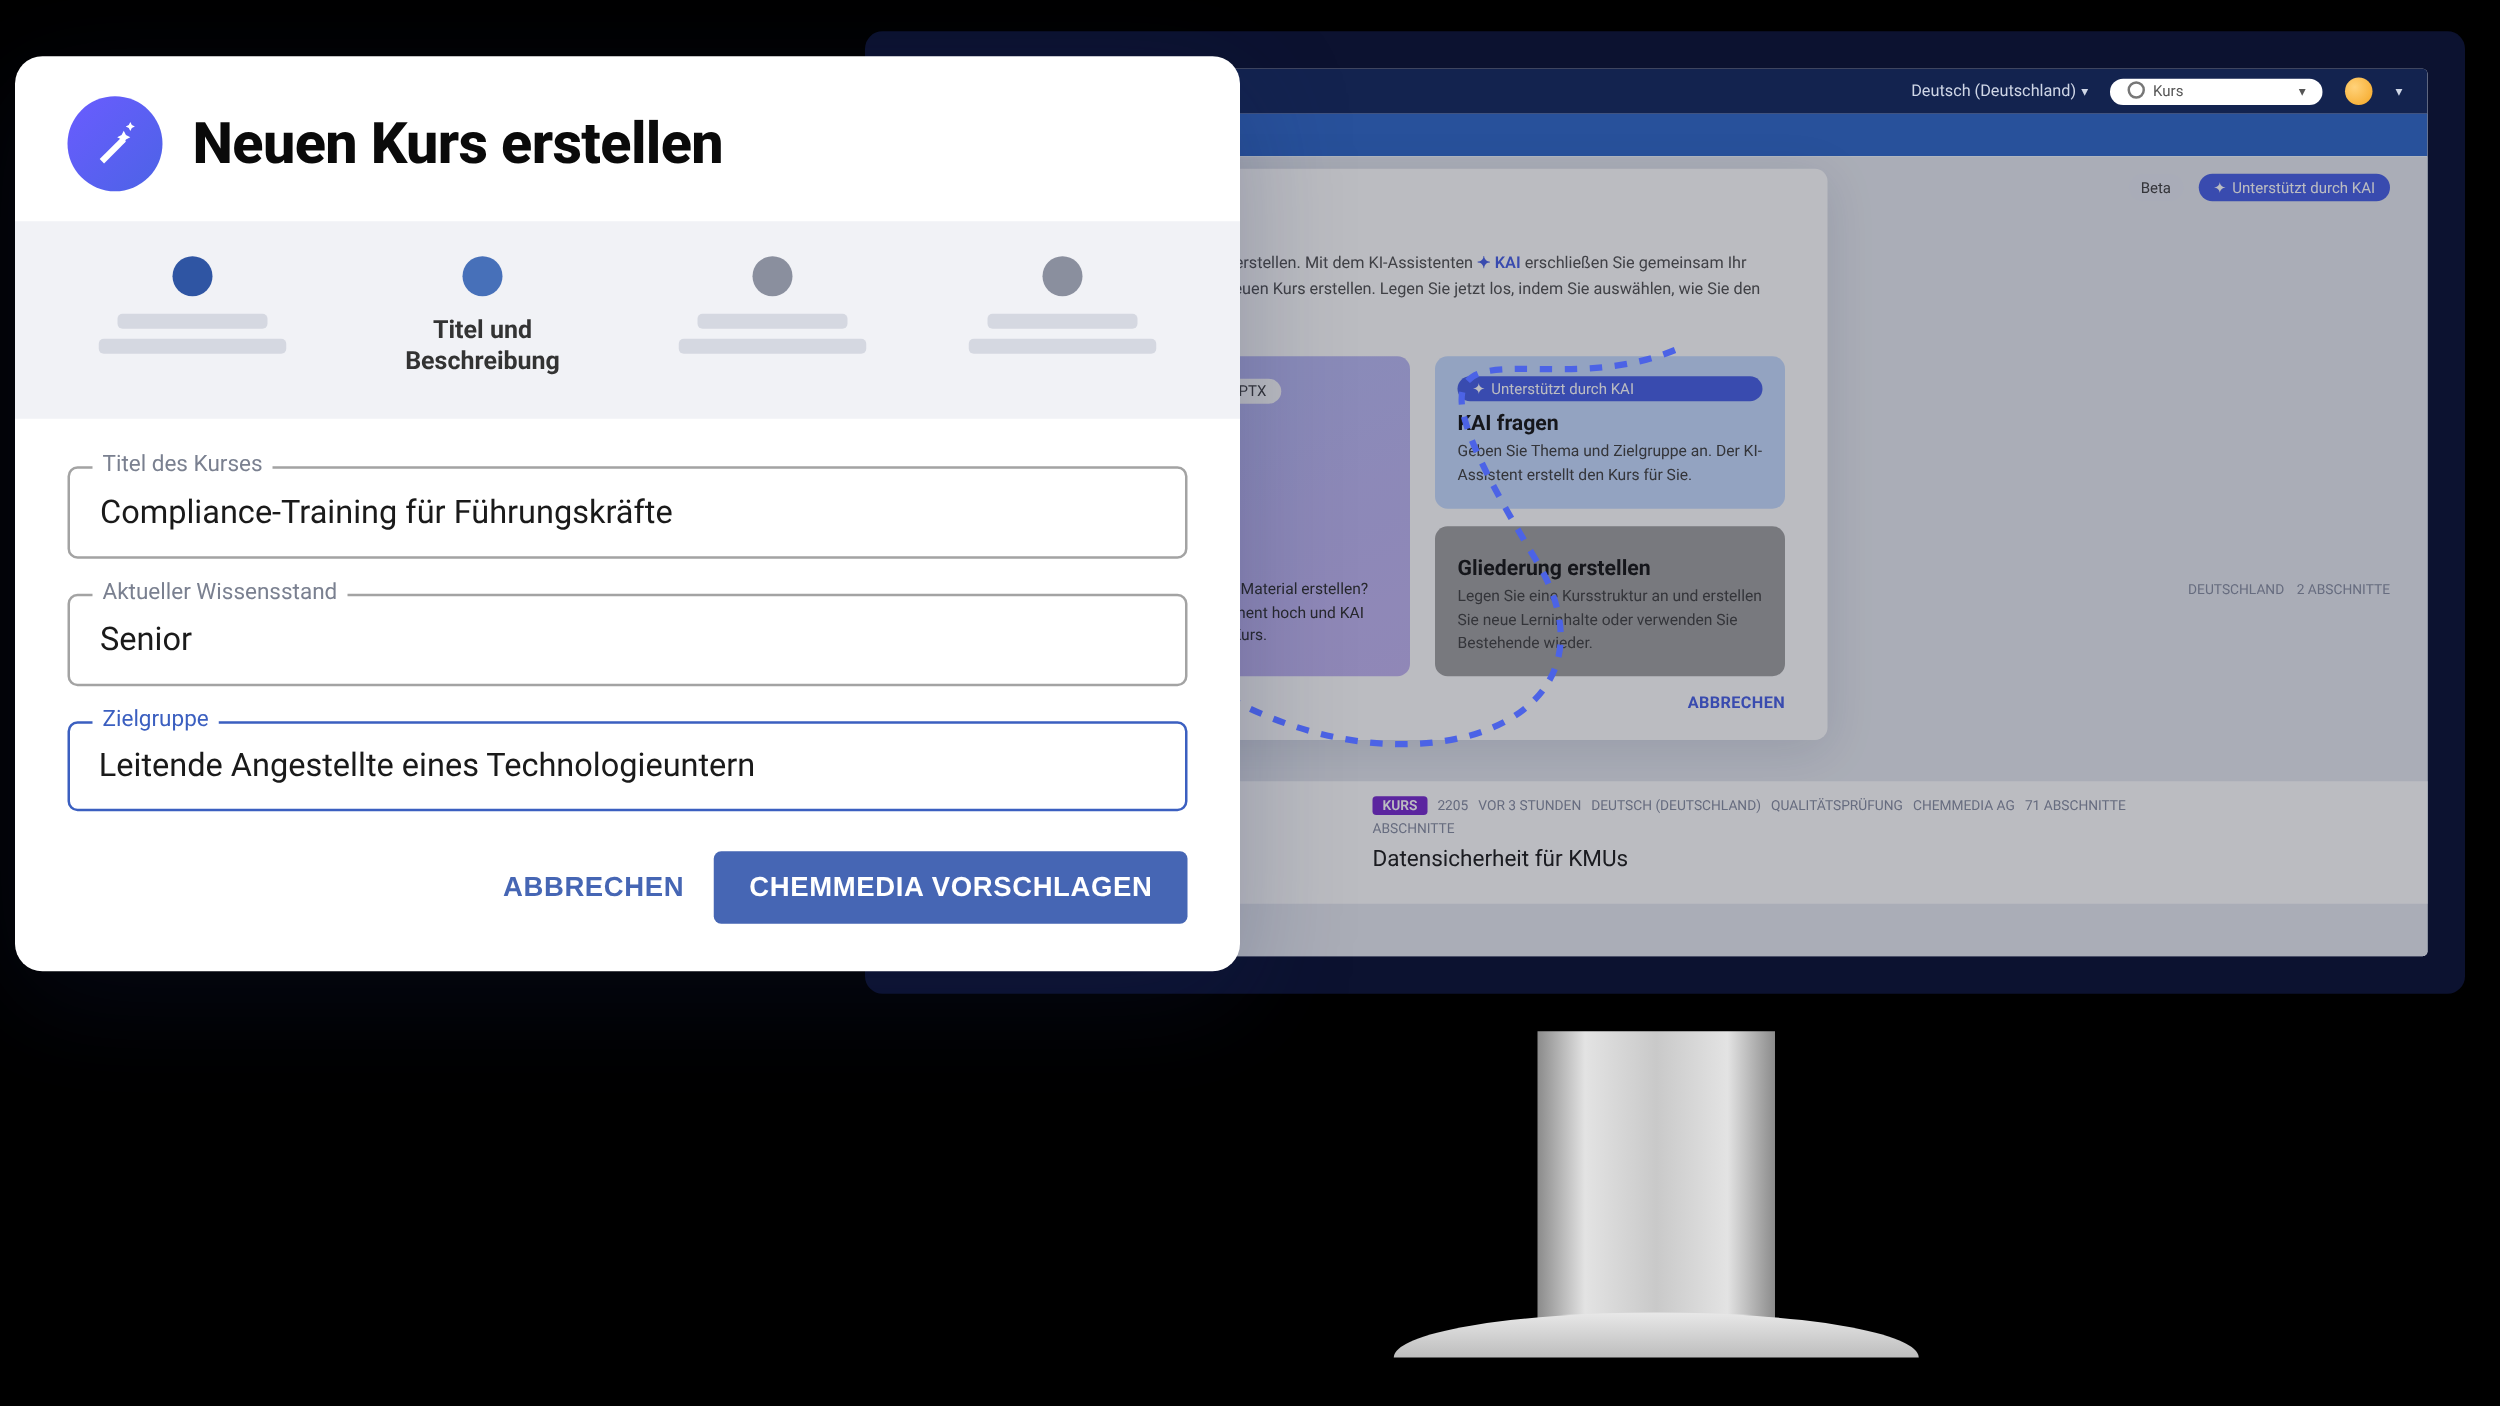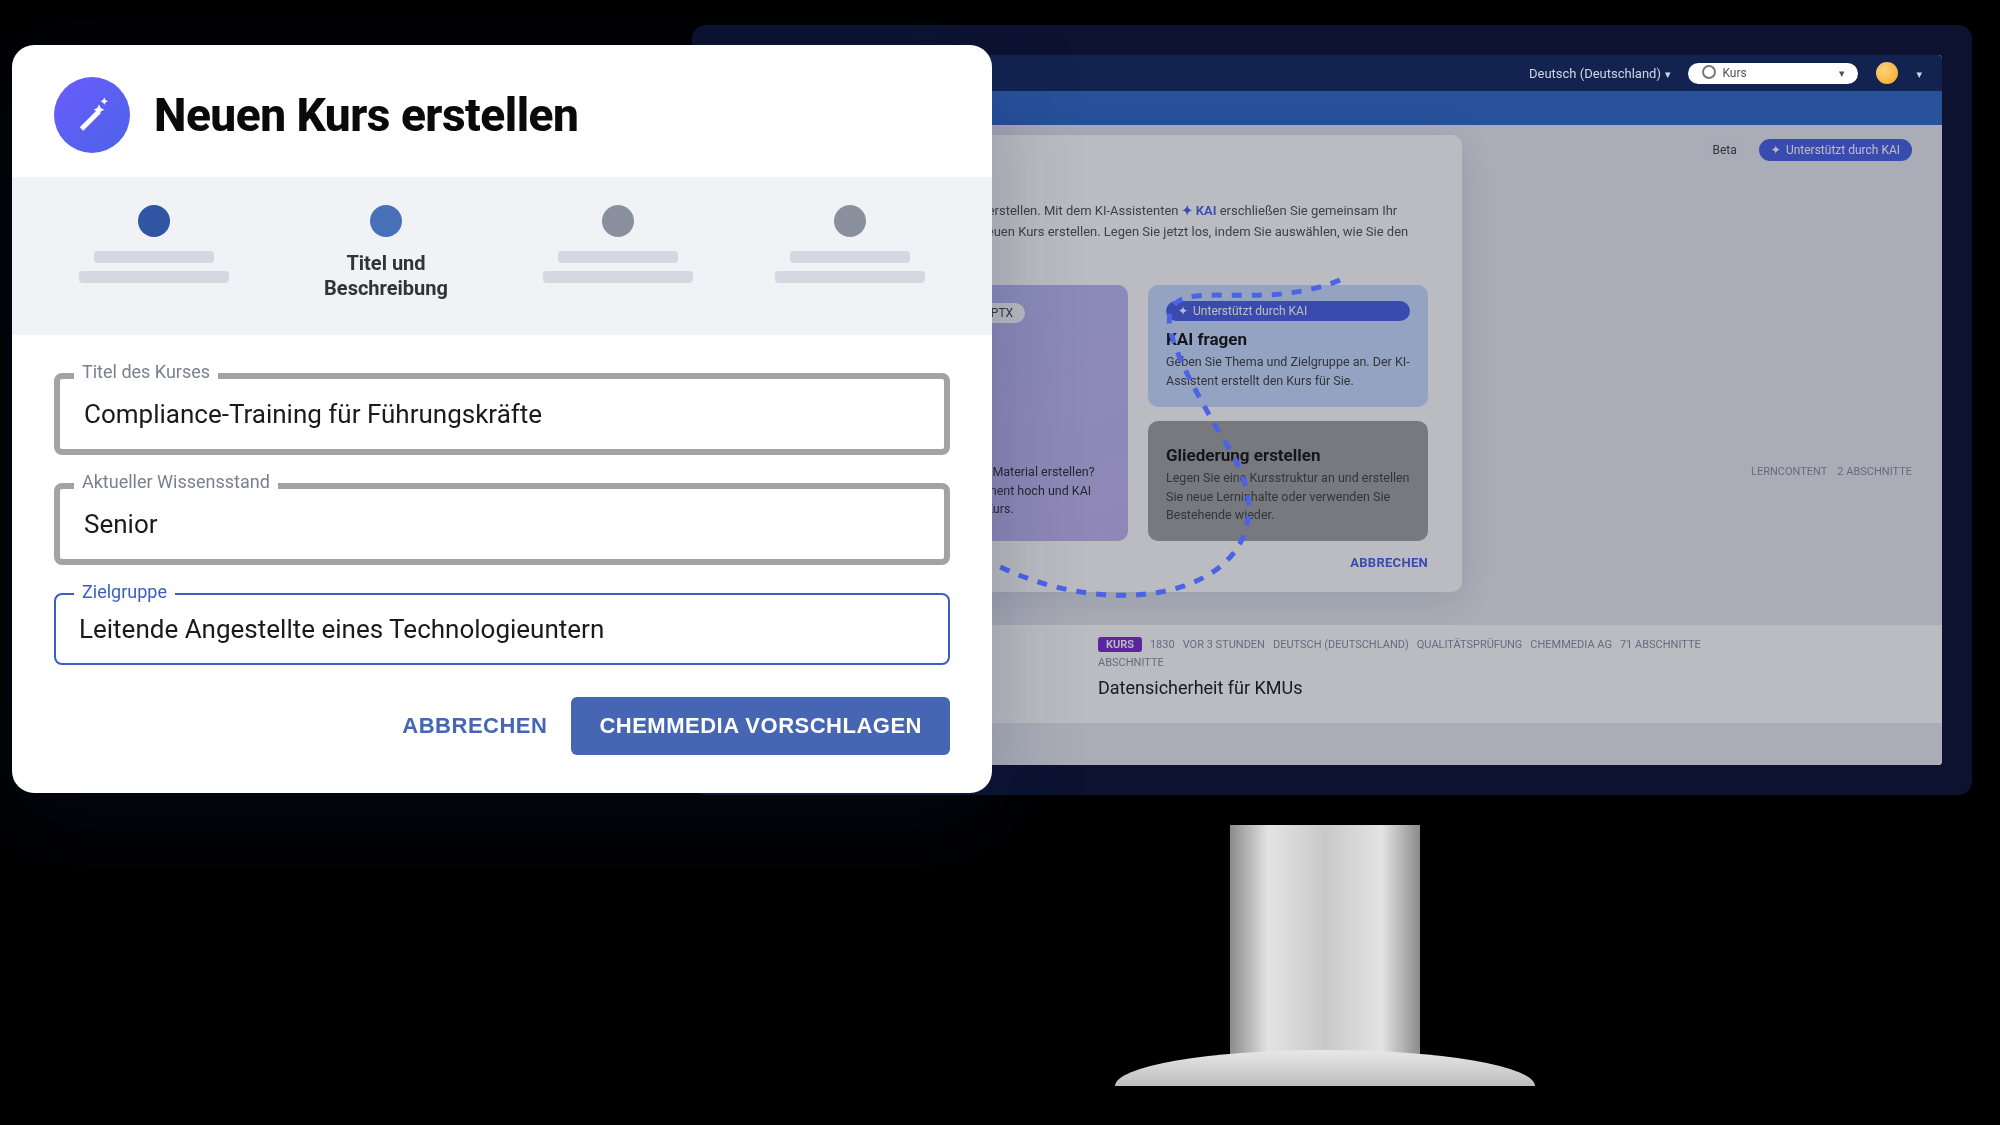--- a/index.html
+++ b/index.html
@@ -171,21 +171,21 @@
 
   .form { padding: 38px 42px 20px 42px; display:flex; flex-direction:column; gap:28px; }
   .field { position:relative; }
   .field .flabel {
     position:absolute; top:-12px; left:20px; background:#fff; padding:0 8px;
     font-size:18px; color:#7a8090;
   }
   .field.focus .flabel { color:#3b5fc0; }
   .field .finput {
     width:100%;
-    border:6px solid #a3a3a3;
+    border:2px solid #a3a3a3;
     border-radius:8px;
     padding:20px 24px;
     font-size:26px;
     color:#1a1a1a;
     font-family:inherit;
   }
   .field.focus .finput { border:2px solid #3b5fc0; padding:19px 23px; }
 
   .actions {
     display:flex; justify-content:flex-end; gap:24px;
@@ -238,21 +238,21 @@
 
       <div class="bg-chip-row">
         <span class="chip-beta">Beta</span>
         <span class="chip-kai">
           <span>✦</span>
           <span>Unterstützt durch KAI</span>
         </span>
       </div>
 
       <div style="position:absolute; right:30px; top:340px; font-size:11px; color:#8a90a4; display:flex; gap:10px;">
-        <span>LERNCONTENT</span>
+        <span>DEUTSCHLAND</span>
         <span>2 ABSCHNITTE</span>
       </div>
 
       <div class="screen-dialog">
         <div class="sd-title">Neuen Kurs erstellen</div>
         <div class="sd-desc">
           <span>Erleben Sie eine neue Art digitale Inhalte zu erstellen. Mit dem KI-Assistenten </span>
           <span class="kai">✦ <span>KAI</span></span>
           <span> erschließen Sie gemeinsam Ihr Thema und lassen sich die Basis für Ihren neuen Kurs erstellen. Legen Sie jetzt los, indem Sie auswählen, wie Sie den Kurs erstellen möchten.</span>
           <span class="sd-help">ⓘ</span>
@@ -296,21 +296,21 @@
           <div class="bg-av"></div>
           <div class="bg-av"></div>
         </div>
         <div style="display:flex;flex-direction:column;gap:8px;">
           <div class="bg-skel"></div>
           <div class="bg-skel" style="width:90px;"></div>
         </div>
         <div style="margin-left:160px; flex:1;">
           <div class="bg-meta">
             <span class="bg-tag">KURS</span>
-            <span>1830</span>
+            <span>2205</span>
             <span>VOR 3 STUNDEN</span>
             <span>DEUTSCH (DEUTSCHLAND)</span>
             <span>QUALITÄTSPRÜFUNG</span>
             <span>CHEMMEDIA AG</span>
             <span>71 ABSCHNITTE</span>
           </div>
           <div class="bg-meta" style="margin-top:-4px;">
             <span>ABSCHNITTE</span>
           </div>
           <div class="bg-title">Datensicherheit für KMUs</div>

